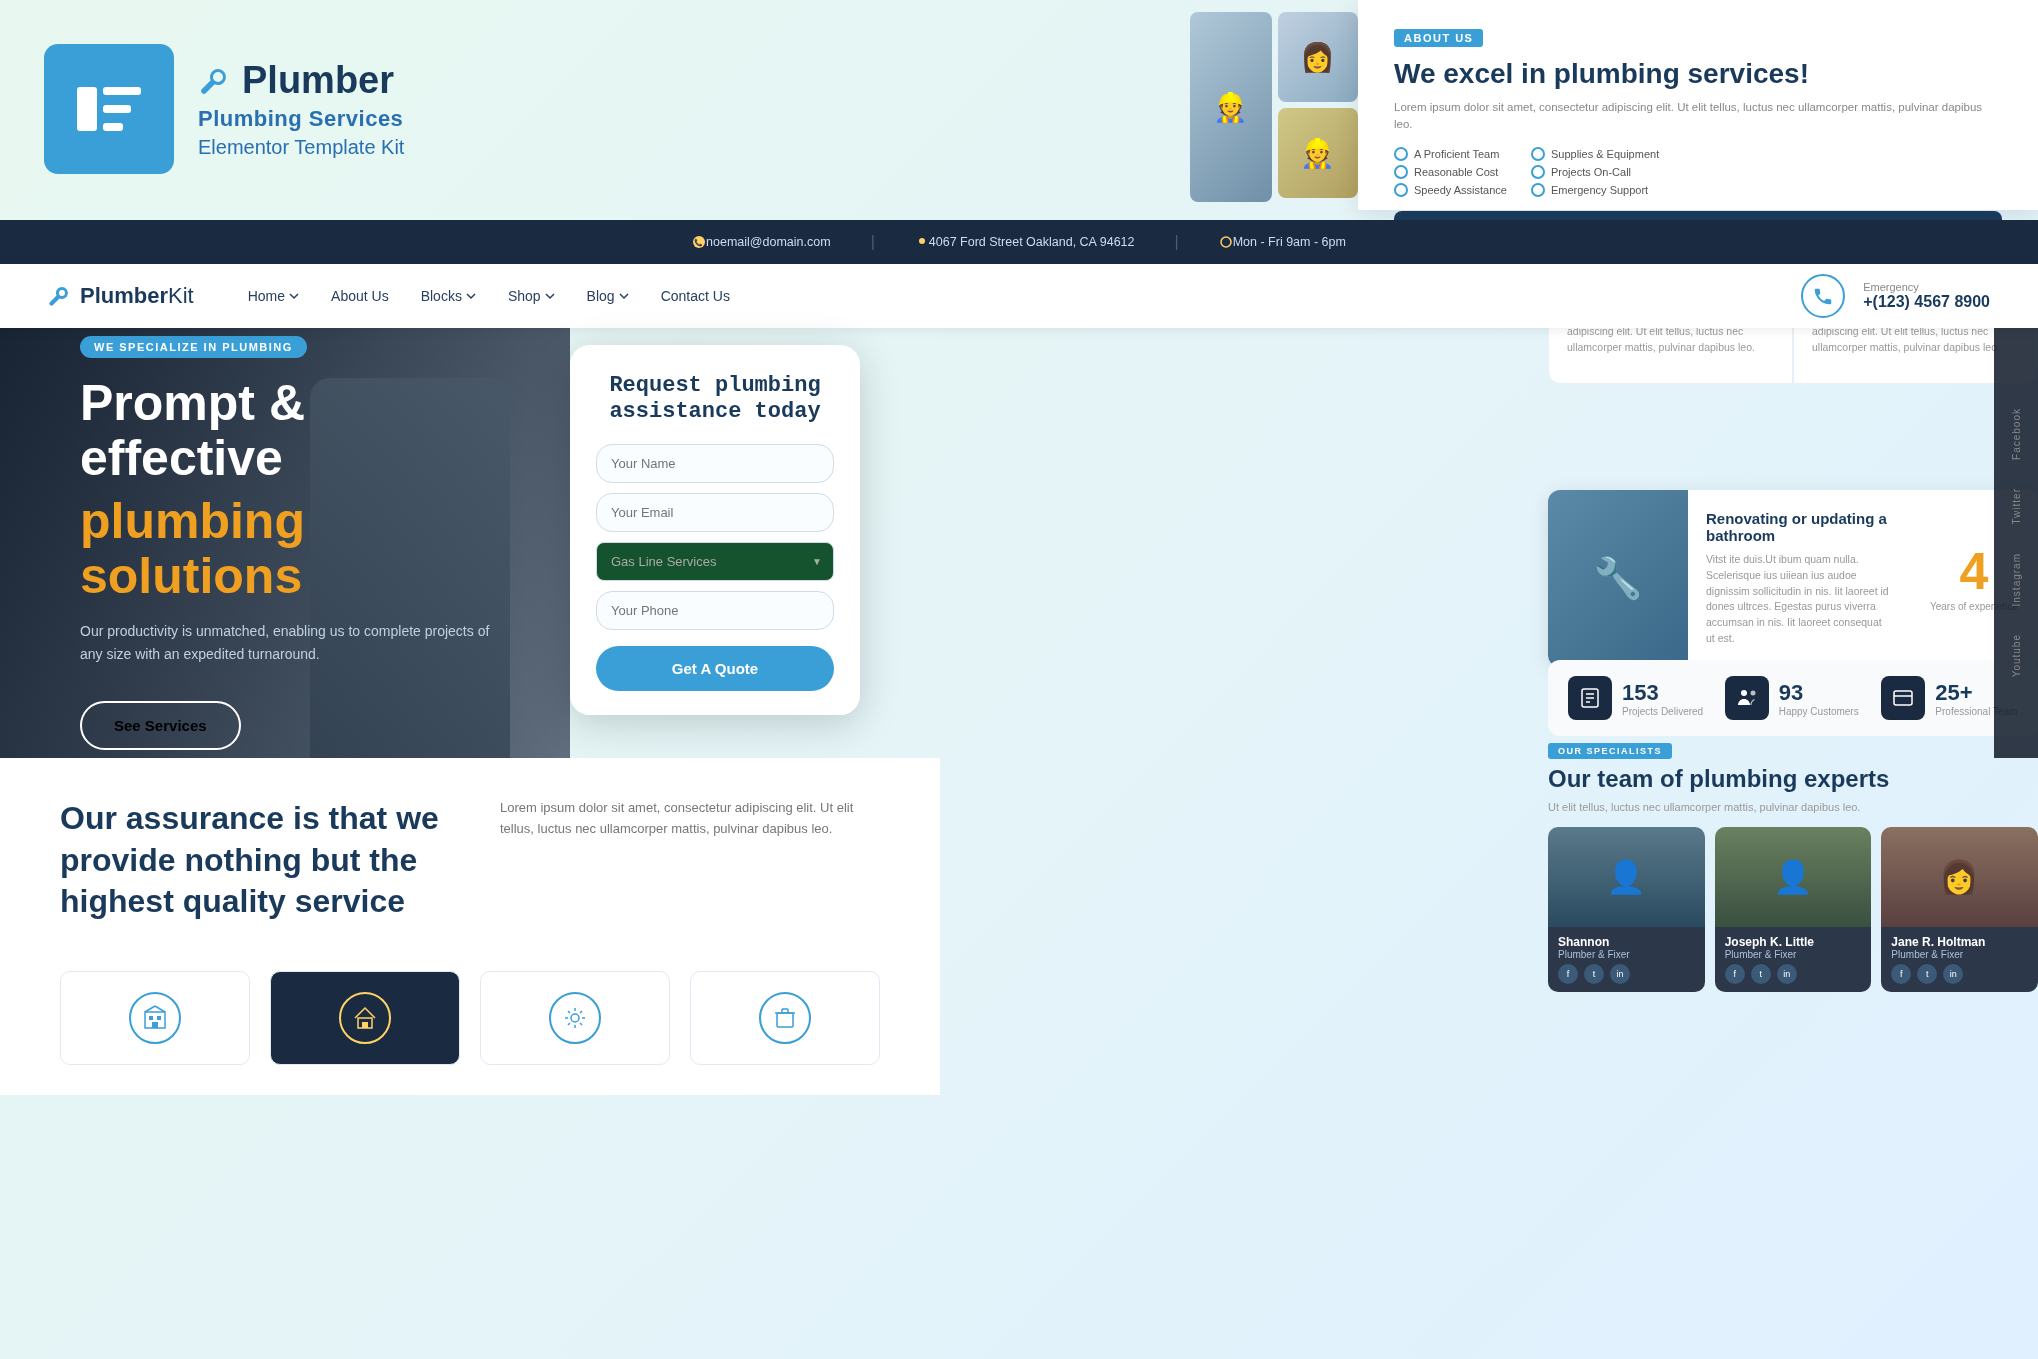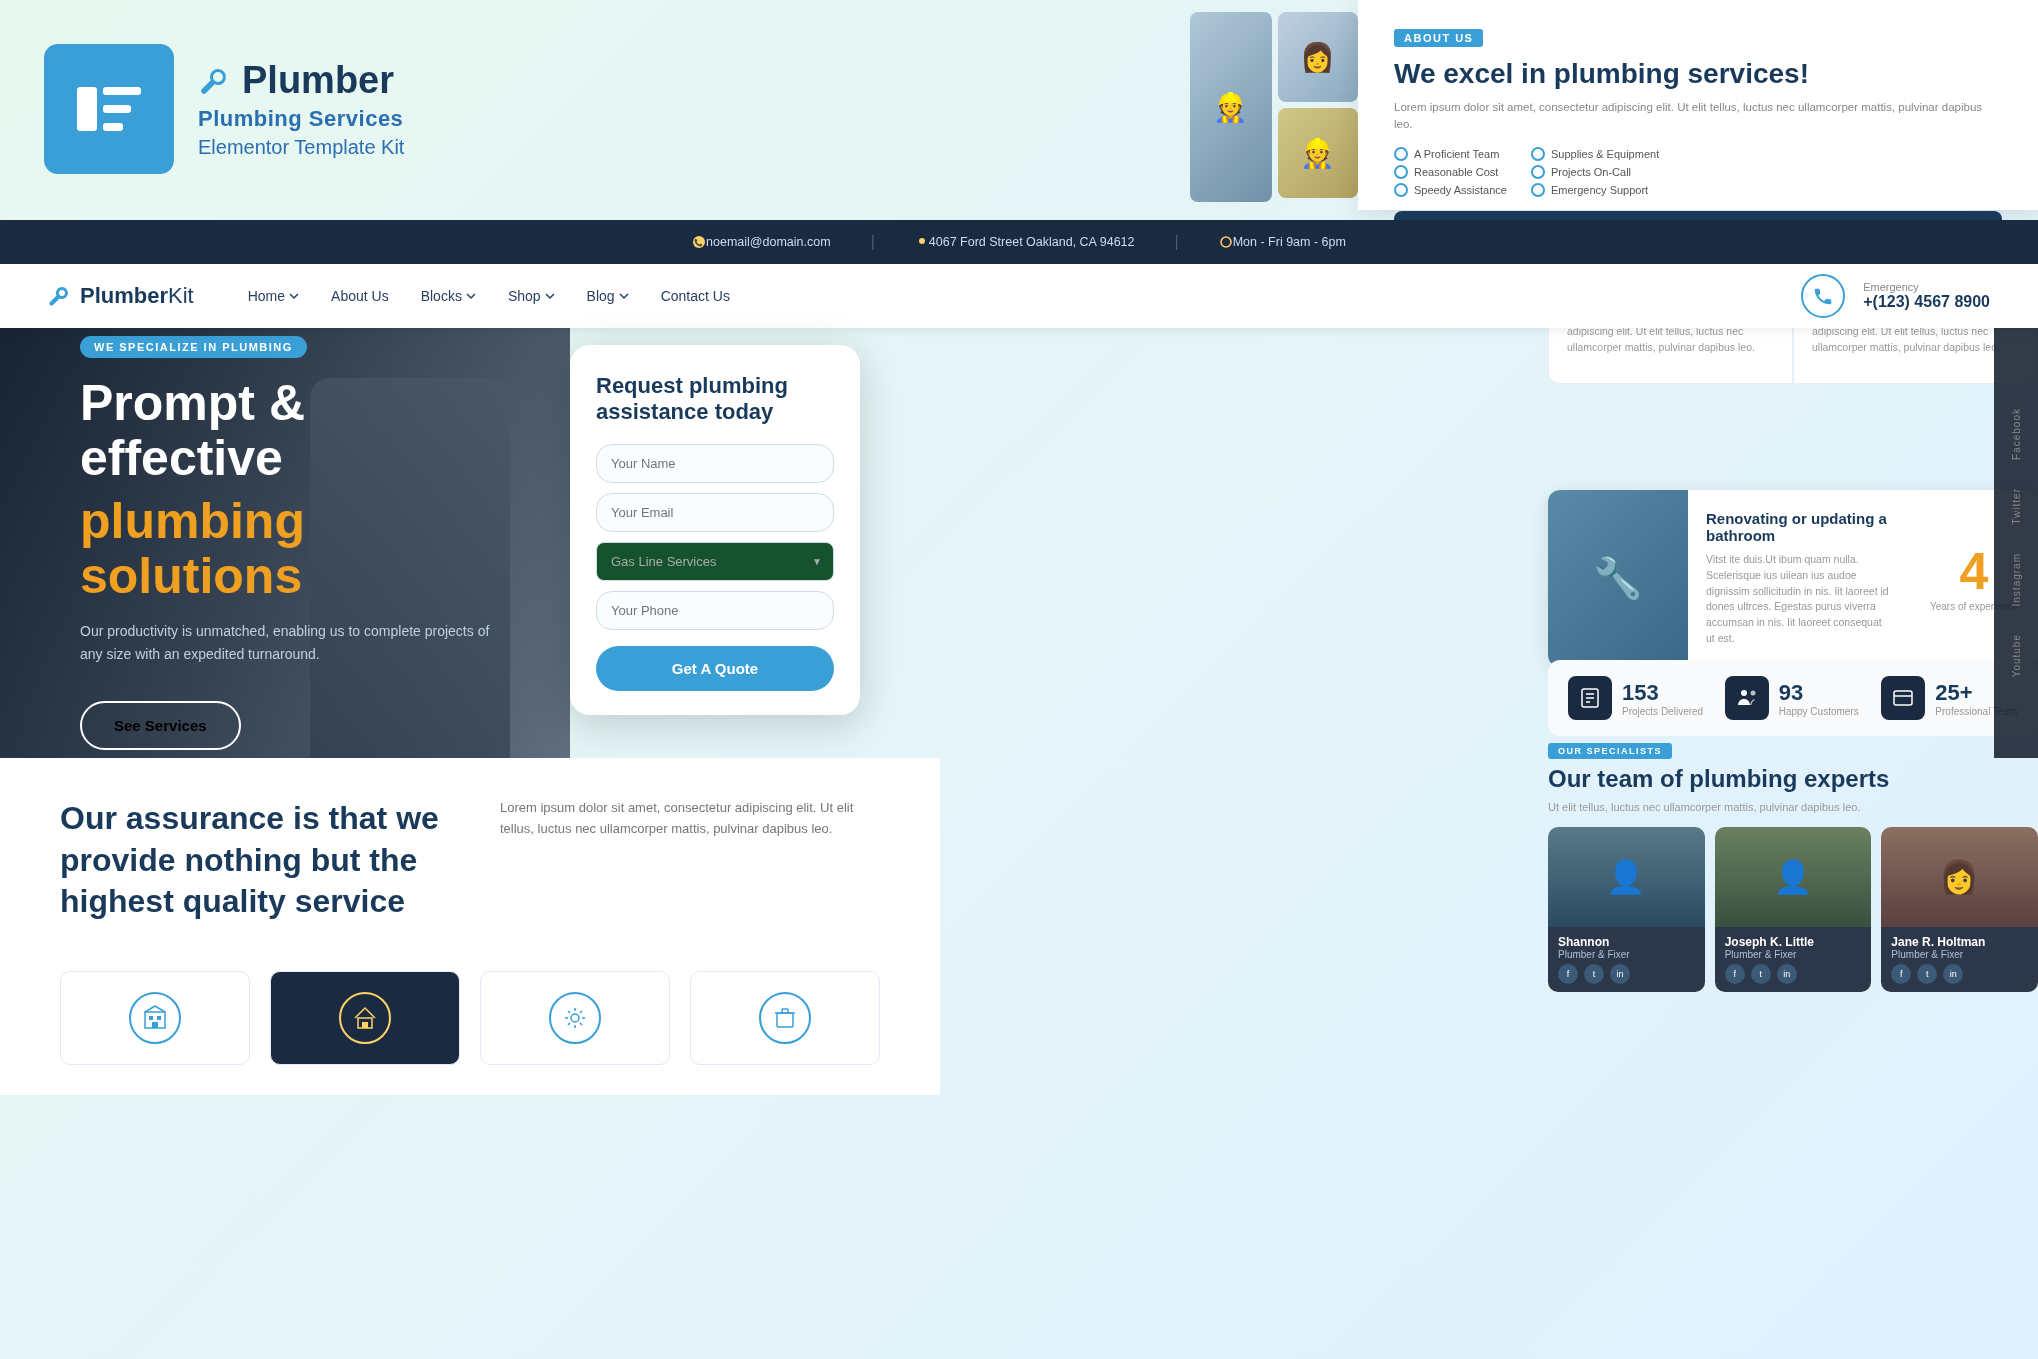--- a/index.html
+++ b/index.html
@@ -318,23 +318,24 @@
       background: rgba(255,255,255,0.97);
       border-radius: 20px;
       padding: 28px 26px 24px;
       box-shadow: 0 8px 40px rgba(0,0,0,0.18);
       z-index: 20;
     }
     .quote-form-title {
       font-size: 22px;
       font-weight: 800;
       color: #1a3a5c;
-      text-align: left;
+      text-align: center;
       line-height: 1.2;
       margin-bottom: 18px;
+      font-family: Liberation Mono, monospace;
     }
     .quote-input {
       width: 100%;
       border: 1.5px solid #d0dce8;
       border-radius: 16px;
       padding: 11px 14px;
       font-size: 13px;
       color: #aaa;
       margin-bottom: 10px;
       outline: none;

